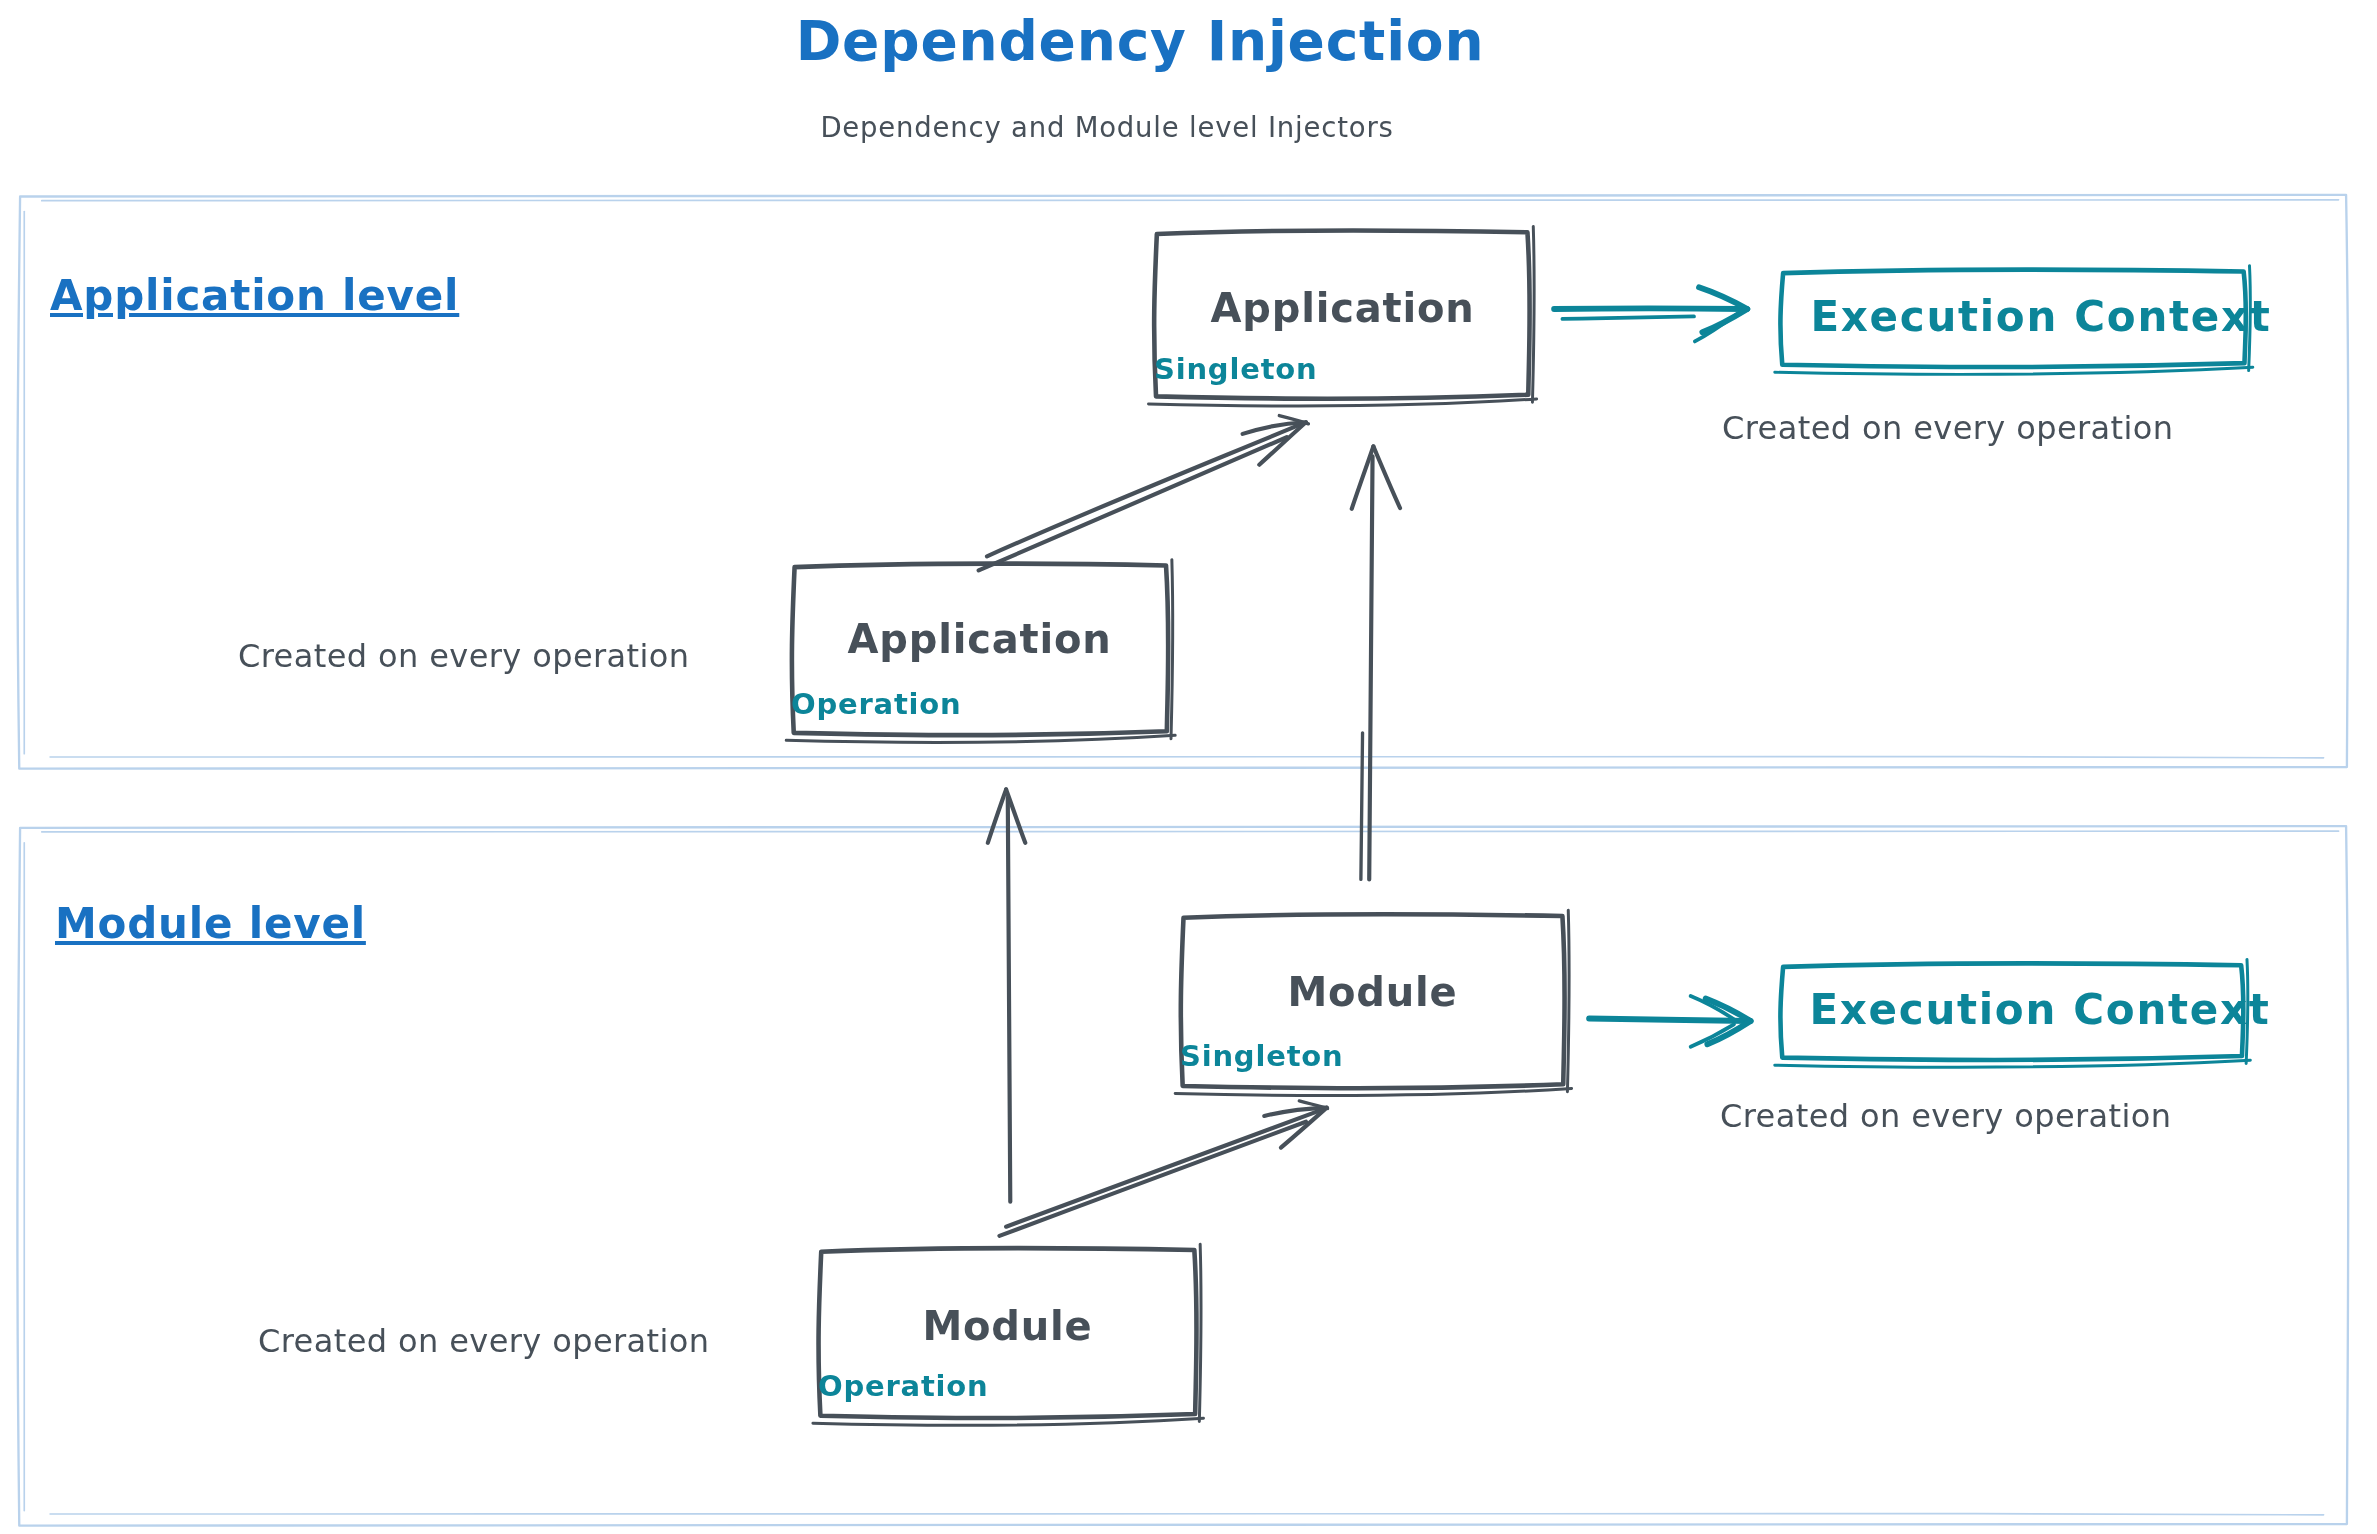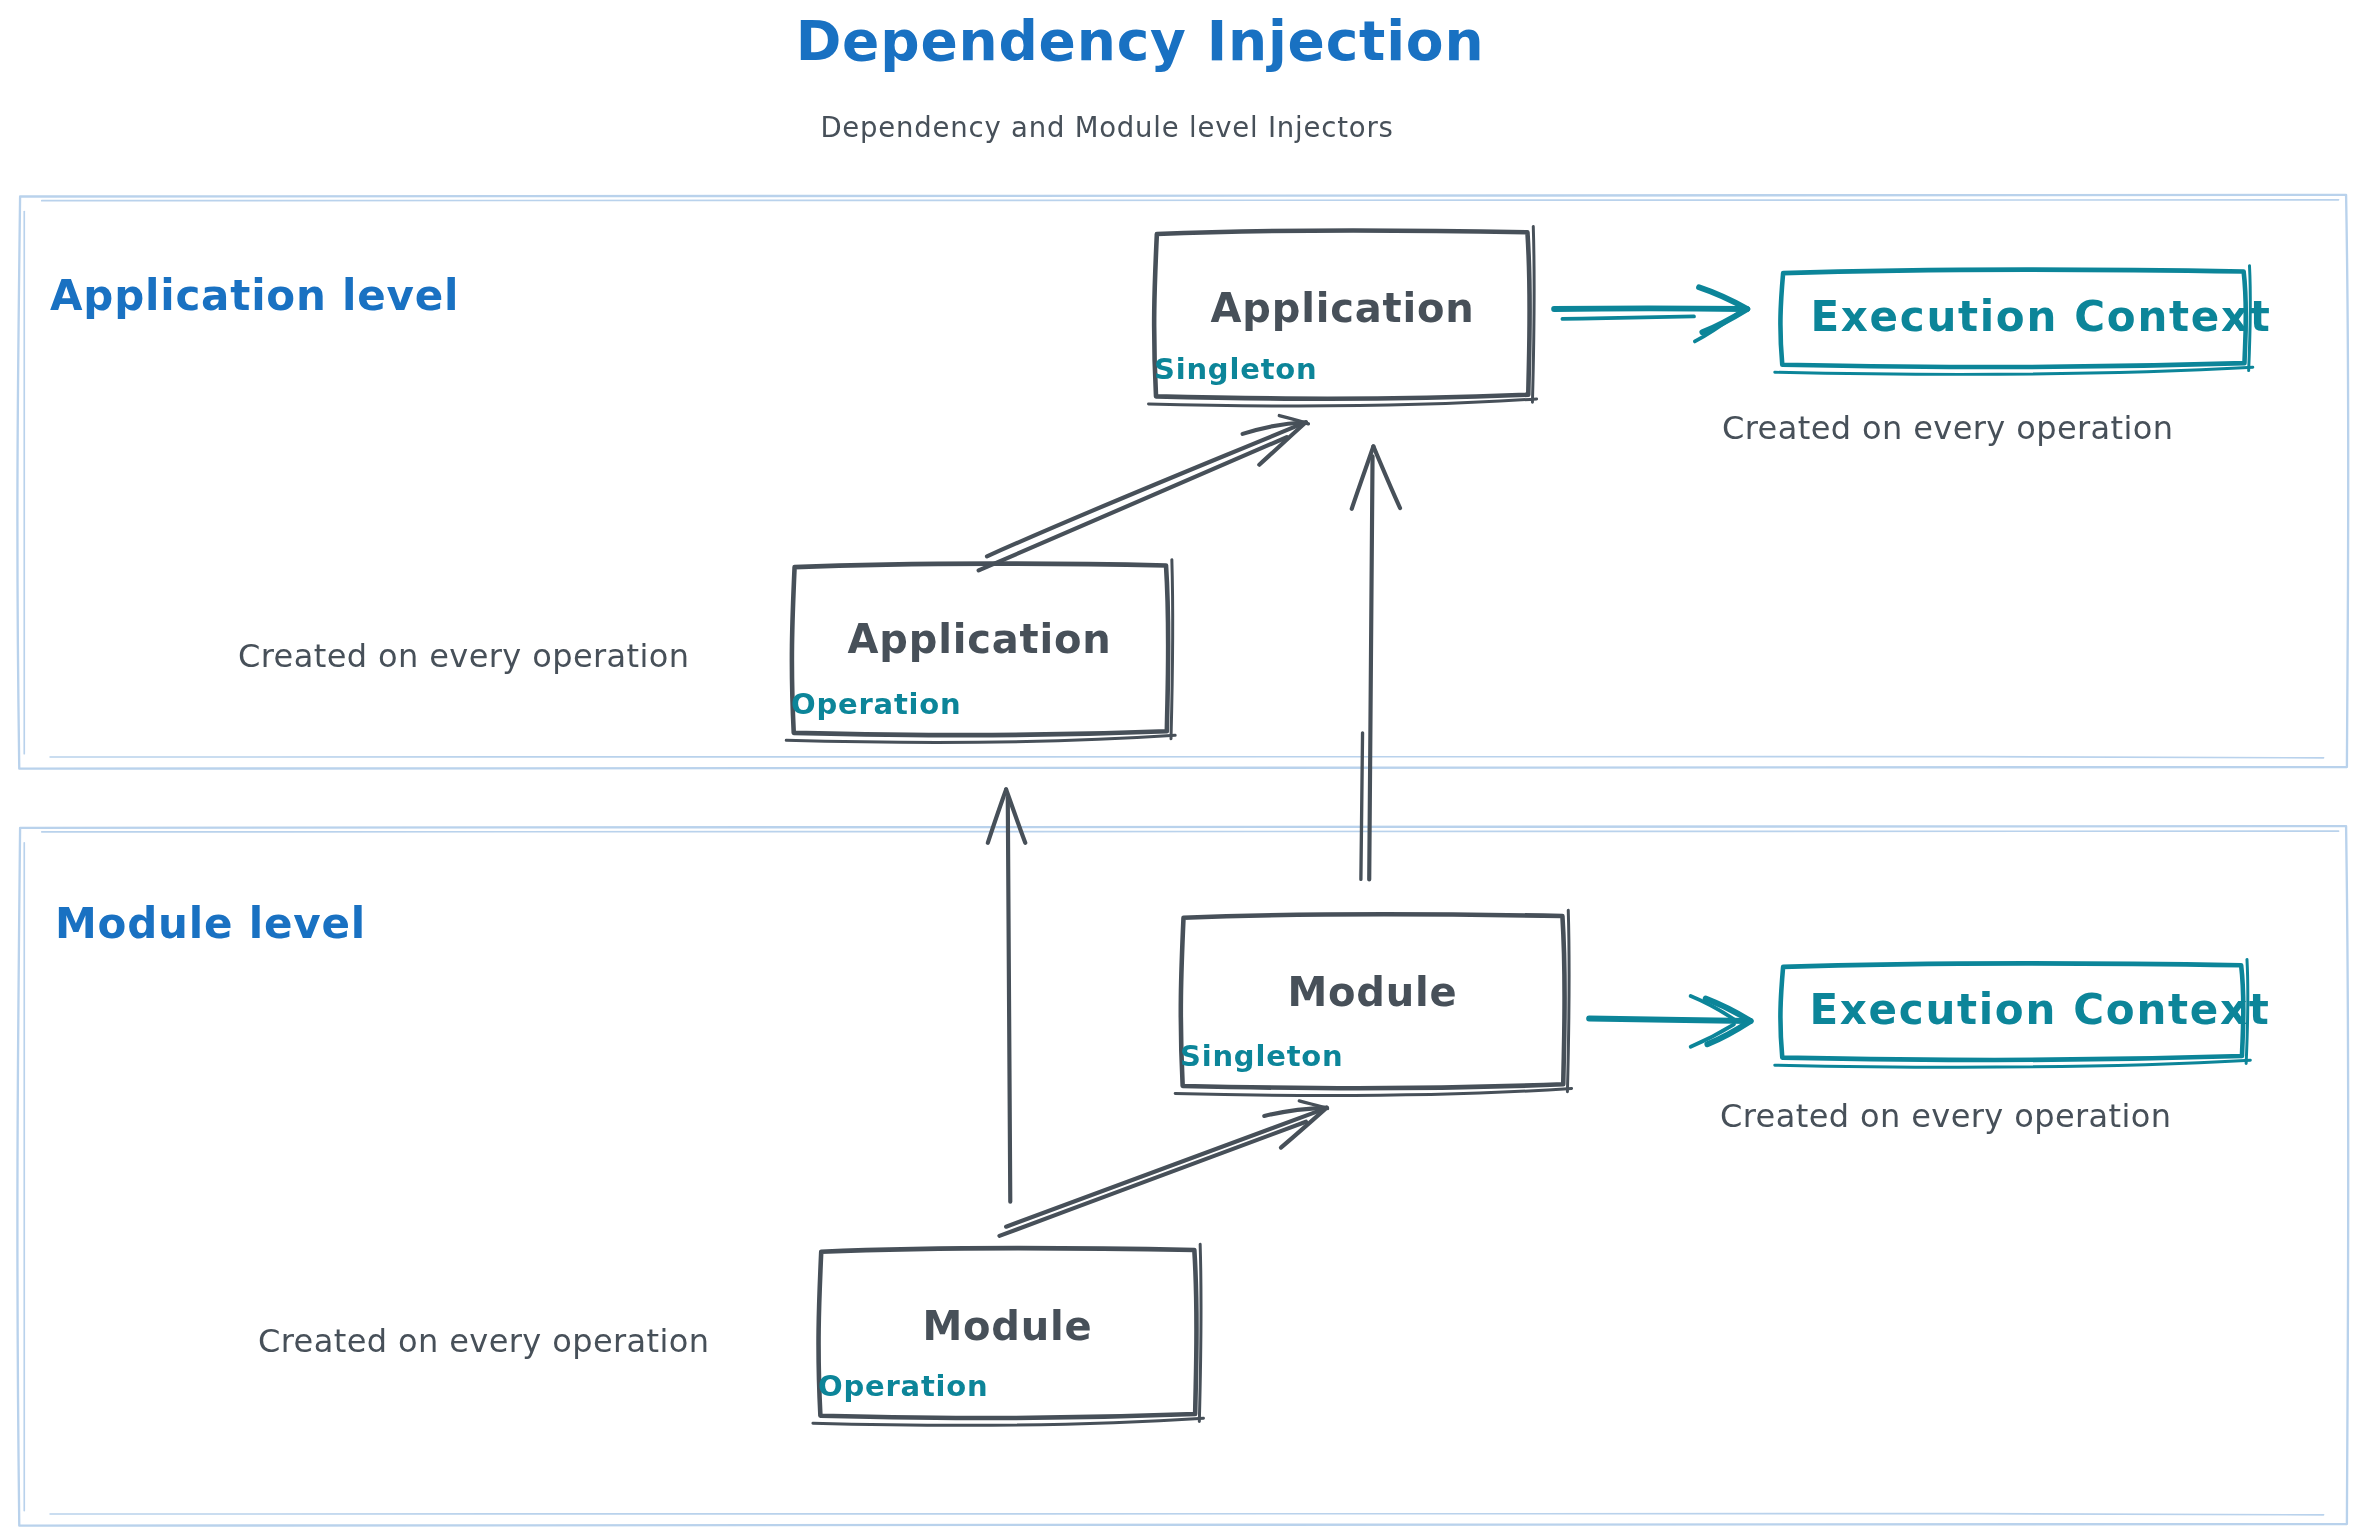--- a/index.html
+++ b/index.html
@@ -18,22 +18,22 @@
     font-size:55px;font-weight:bold;color:#1971c2;letter-spacing:0.8px;
   }
   .subtitle{
     left:607px;top:112px;width:1000px;
     text-align:center;
     font-size:27.5px;font-weight:normal;color:#475059;letter-spacing:0.8px;
   }
   .section-label{
     font-size:42px;font-weight:bold;color:#1971c2;letter-spacing:0.8px;
   }
-  .section-label.app{left:50px;top:272px;}
-  .section-label.mod{left:55px;top:900px;}
+  .section-label.app{left:50px;top:272px;text-decoration:underline;}
+  .section-label.mod{left:55px;top:900px;text-decoration:underline;}
   .box-title{
     font-size:40px;font-weight:bold;color:#475059;
     text-align:center;letter-spacing:0.8px;
   }
   .box-badge{
     font-size:29px;font-weight:bold;color:#0c8599;
     text-align:left;letter-spacing:0.8px;
   }
   .ec-title{
     display:flex;align-items:center;justify-content:center;

